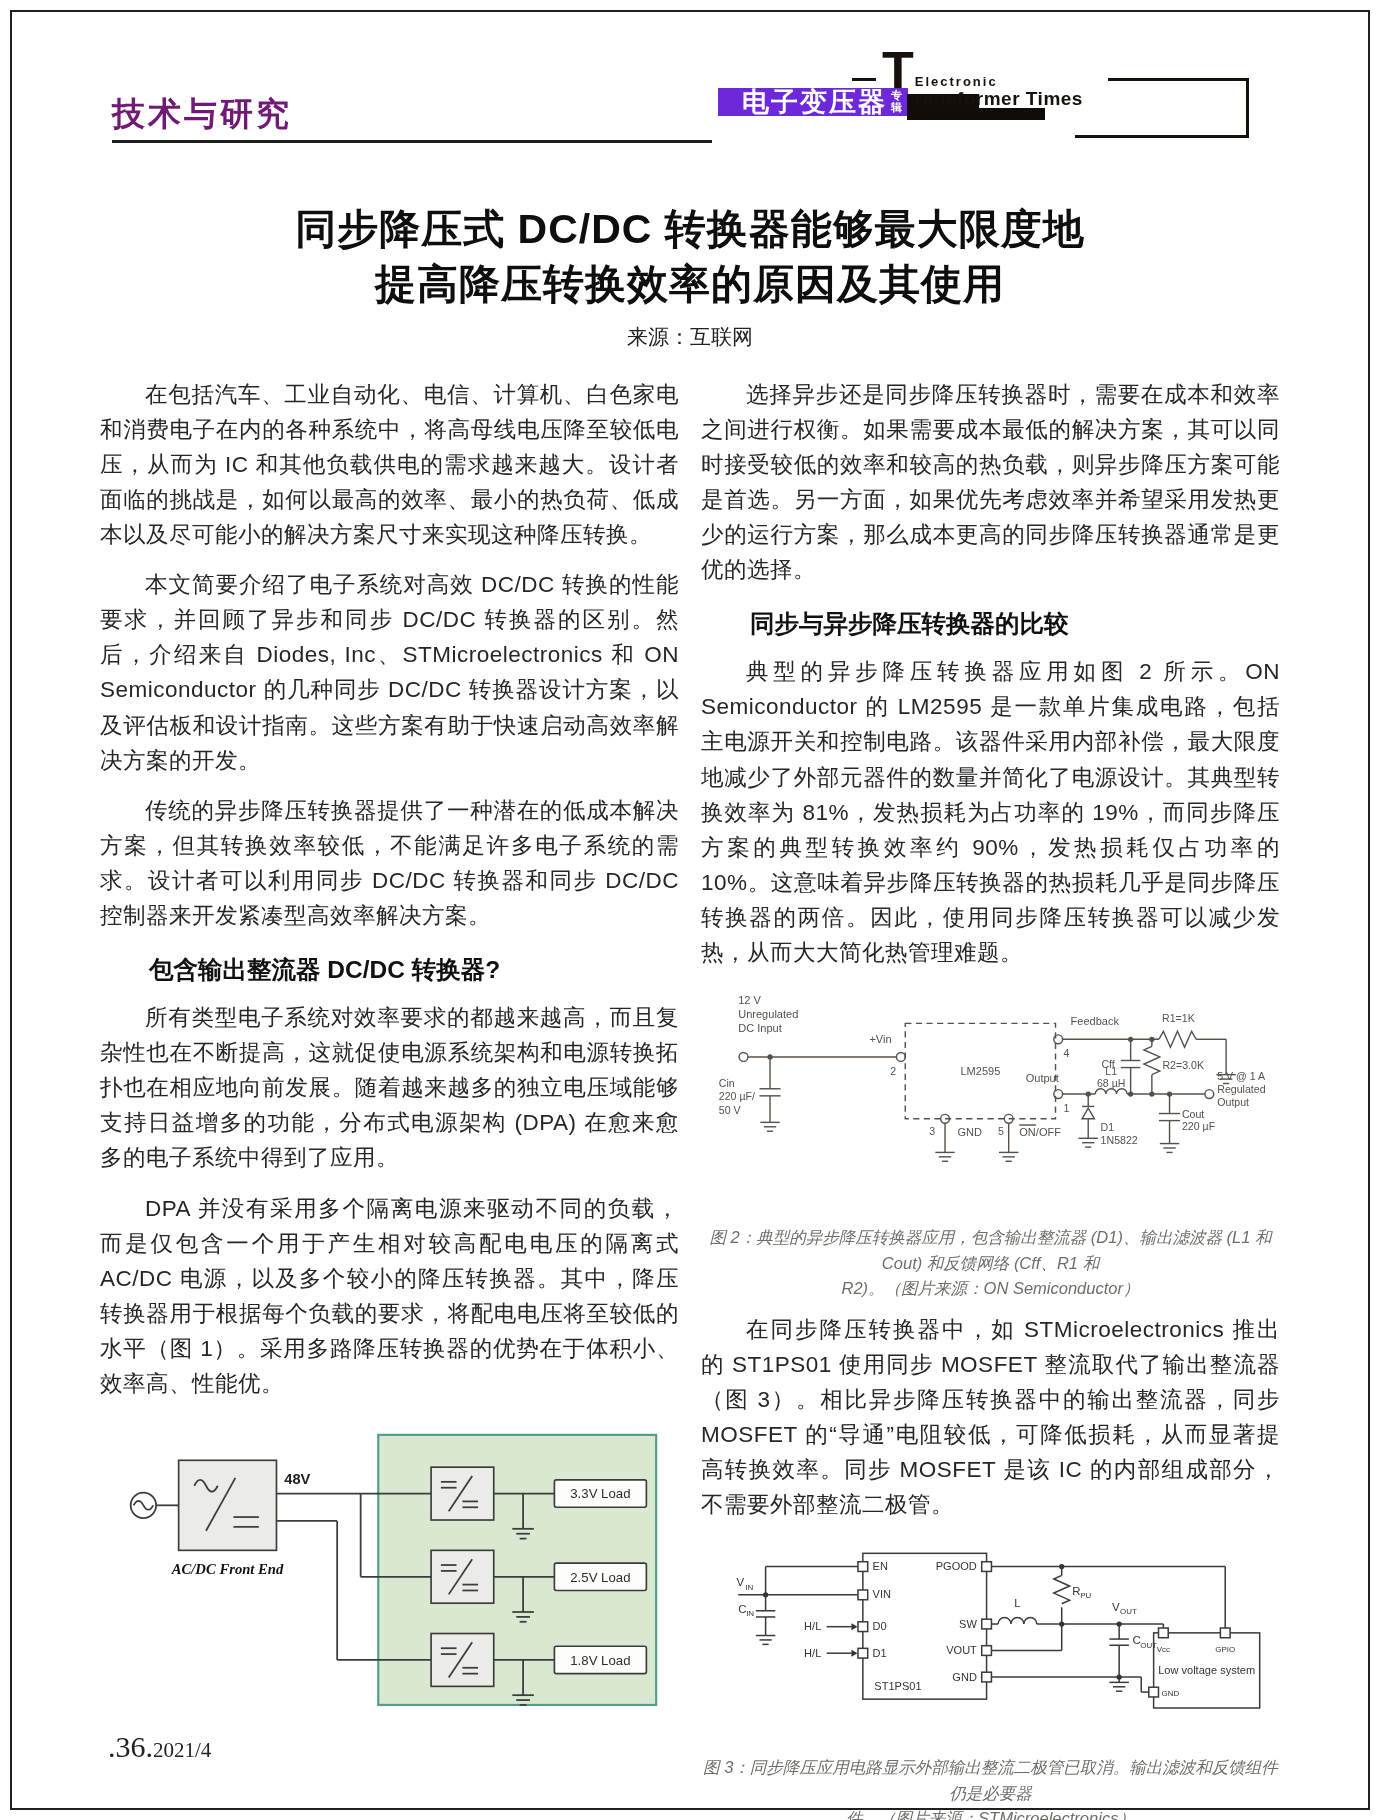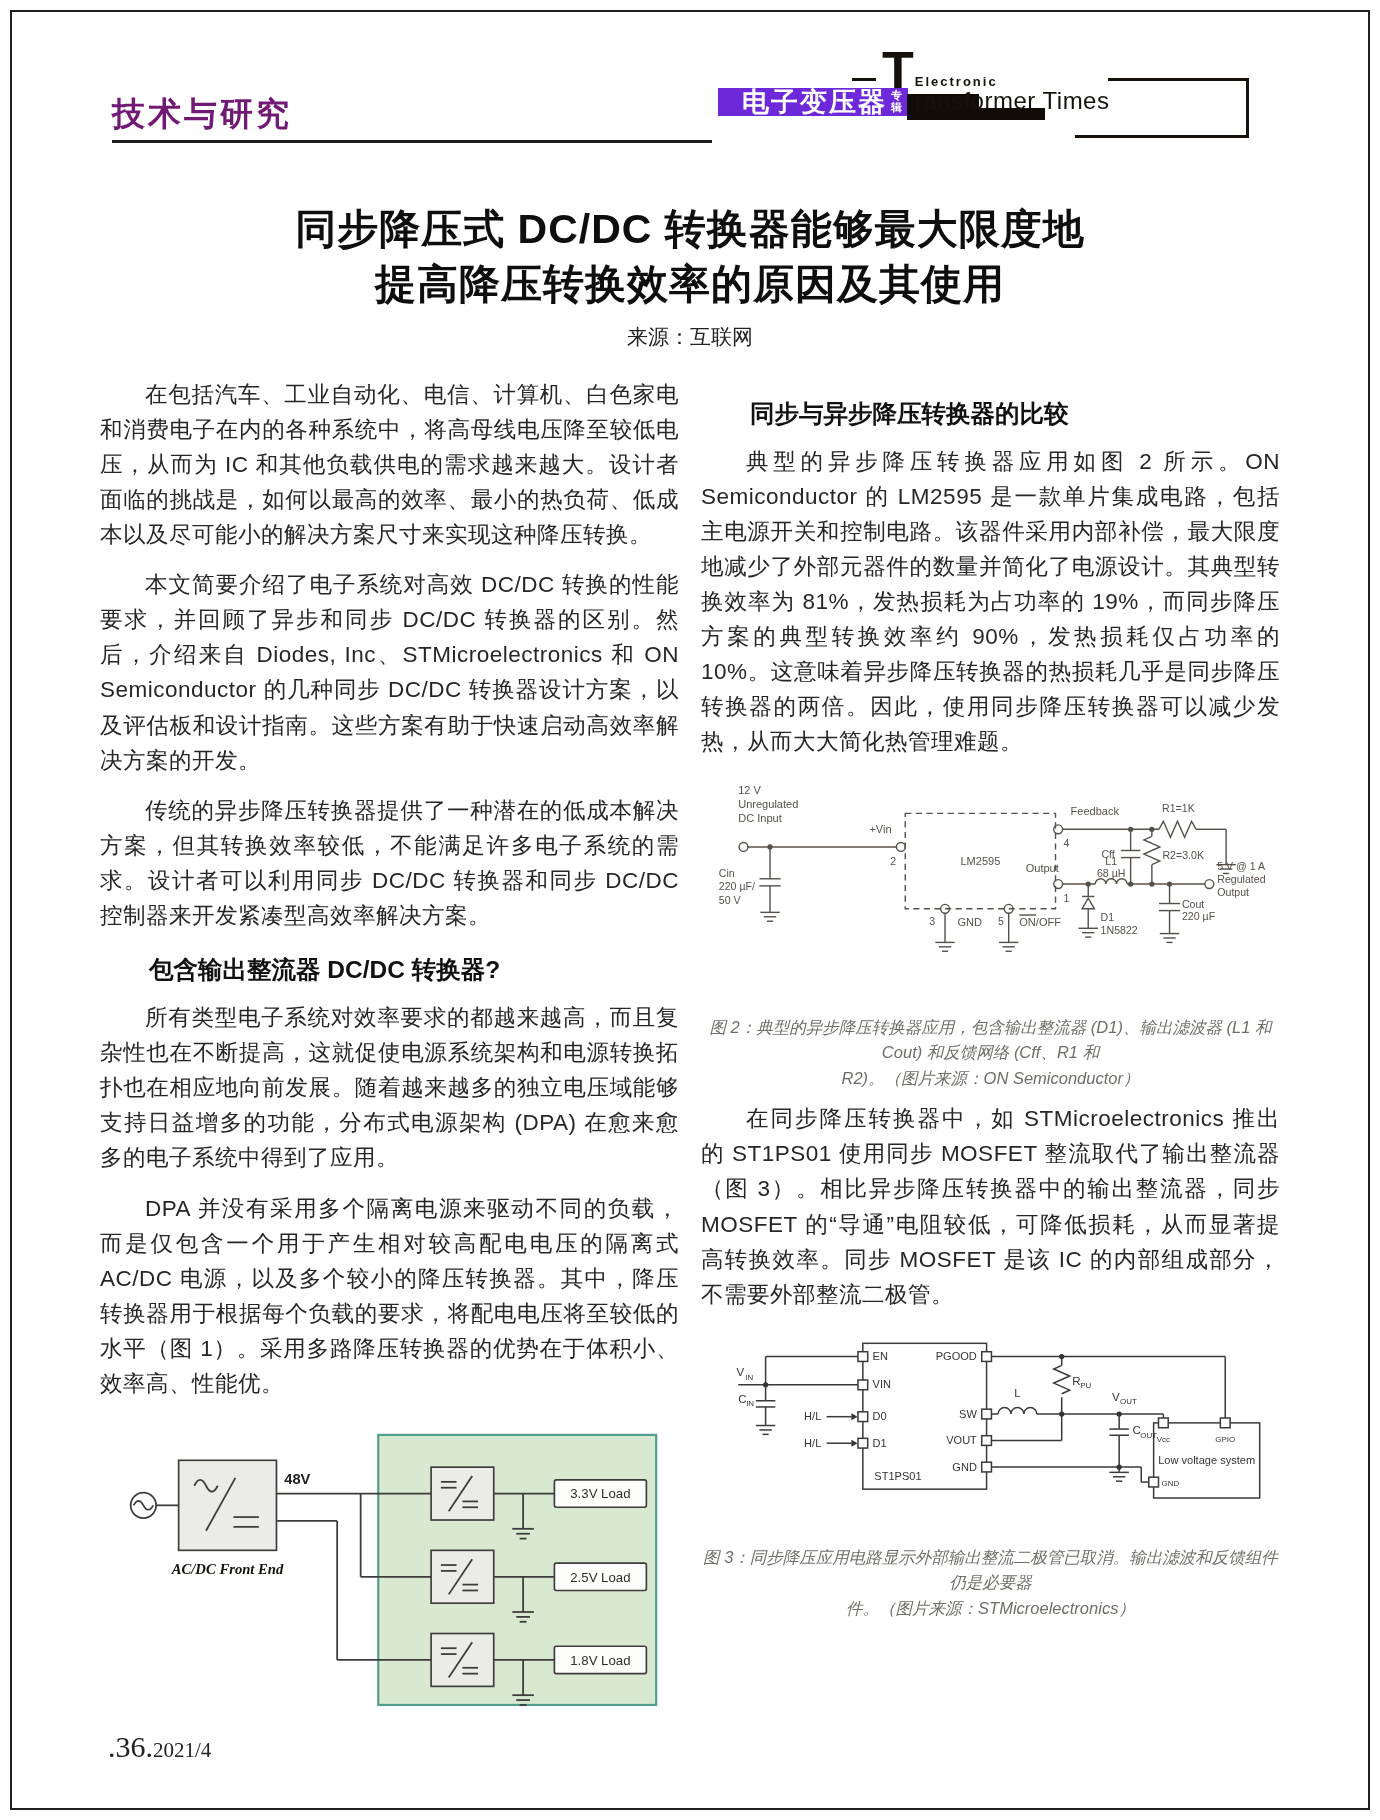--- a/index.html
+++ b/index.html
@@ -15,21 +15,21 @@
   .rule-left{position:absolute;left:12px;top:100px;width:600px;height:2.5px;background:#1f1f1f;}
   .badge{position:absolute;left:618px;top:48px;display:flex;align-items:flex-start;}
   .badge-box{display:flex;align-items:center;background:#6d28d9;color:#fff;height:28px;padding:0 6px 0 24px;}
   .badge-main{font-size:27px;font-weight:bold;letter-spacing:2px;}
   .badge-sub{display:flex;flex-direction:column;margin-left:4px;font-size:11px;line-height:1.05;font-weight:bold;}
   .badge-stair{margin-left:-1px;}
   .masthead{position:absolute;left:782px;top:8px;display:flex;align-items:flex-start;color:#17110c;}
   .mh-T{font-size:52px;font-weight:bold;line-height:0.85;}
   .mh-col{display:flex;flex-direction:column;margin-left:1px;margin-top:26px;}
   .mh-small{font-size:13px;font-weight:bold;letter-spacing:2px;}
-  .mh-main{font-size:24px;font-weight:normal;letter-spacing:0.5px;line-height:1.0;}
+  .mh-main{font-size:19px;font-weight:bold;letter-spacing:0.5px;line-height:1.0;}
   .mh-dash{position:absolute;left:752px;top:38px;width:24px;height:3px;background:#17110c;}
   .line-top{position:absolute;left:1008px;top:38px;width:140px;height:3px;background:#17110c;}
   .line-vert{position:absolute;left:1146px;top:38px;width:3px;height:60px;background:#17110c;}
   .line-bottom{position:absolute;left:975px;top:95px;width:174px;height:3px;background:#17110c;}
 
   
   .title{margin:10px 0 0;text-align:center;font-size:41px;font-weight:bold;line-height:1.35;
          letter-spacing:1px;color:#0e0e0e;}
   .title span{display:block;}
   .source{text-align:center;font-size:21px;margin-top:10px;color:#222;}
@@ -193,20 +193,21 @@
             </g>
             <g>
               <rect x="448" y="232" width="94" height="28" rx="2" class="f1load"></rect>
               <text x="495" y="251" text-anchor="middle" class="f1t">1.8V Load</text>
             </g>
           </svg>
         </figure>
       </section>
 
       <section class="col">
+        <p>选择异步还是同步降压转换器时，需要在成本和效率之间进行权衡。如果需要成本最低的解决方案，其可以同时接受较低的效率和较高的热负载，则异步降压方案可能是首选。另一方面，如果优先考虑效率并希望采用发热更少的运行方案，那么成本更高的同步降压转换器通常是更优的选择。</p>
         <h2>同步与异步降压转换器的比较</h2>
         <p>典型的异步降压转换器应用如图 2 所示。ON Semiconductor 的 LM2595 是一款单片集成电路，包括主电源开关和控制电路。该器件采用内部补偿，最大限度地减少了外部元器件的数量并简化了电源设计。其典型转换效率为 81%，发热损耗为占功率的 19%，而同步降压方案的典型转换效率约 90%，发热损耗仅占功率的 10%。这意味着异步降压转换器的热损耗几乎是同步降压转换器的两倍。因此，使用同步降压转换器可以减少发热，从而大大简化热管理难题。</p>
 
         <figure>
           <svg width="548" height="221" viewBox="0 0 620 250">
             <defs>
               <g id="f2gnd" class="s2">
                 <line x1="-11" y1="0" x2="11" y2="0"></line>
                   <line x1="-7" y1="5" x2="7" y2="5"></line>
                   <line x1="-3.5" y1="10" x2="3.5" y2="10"></line>

